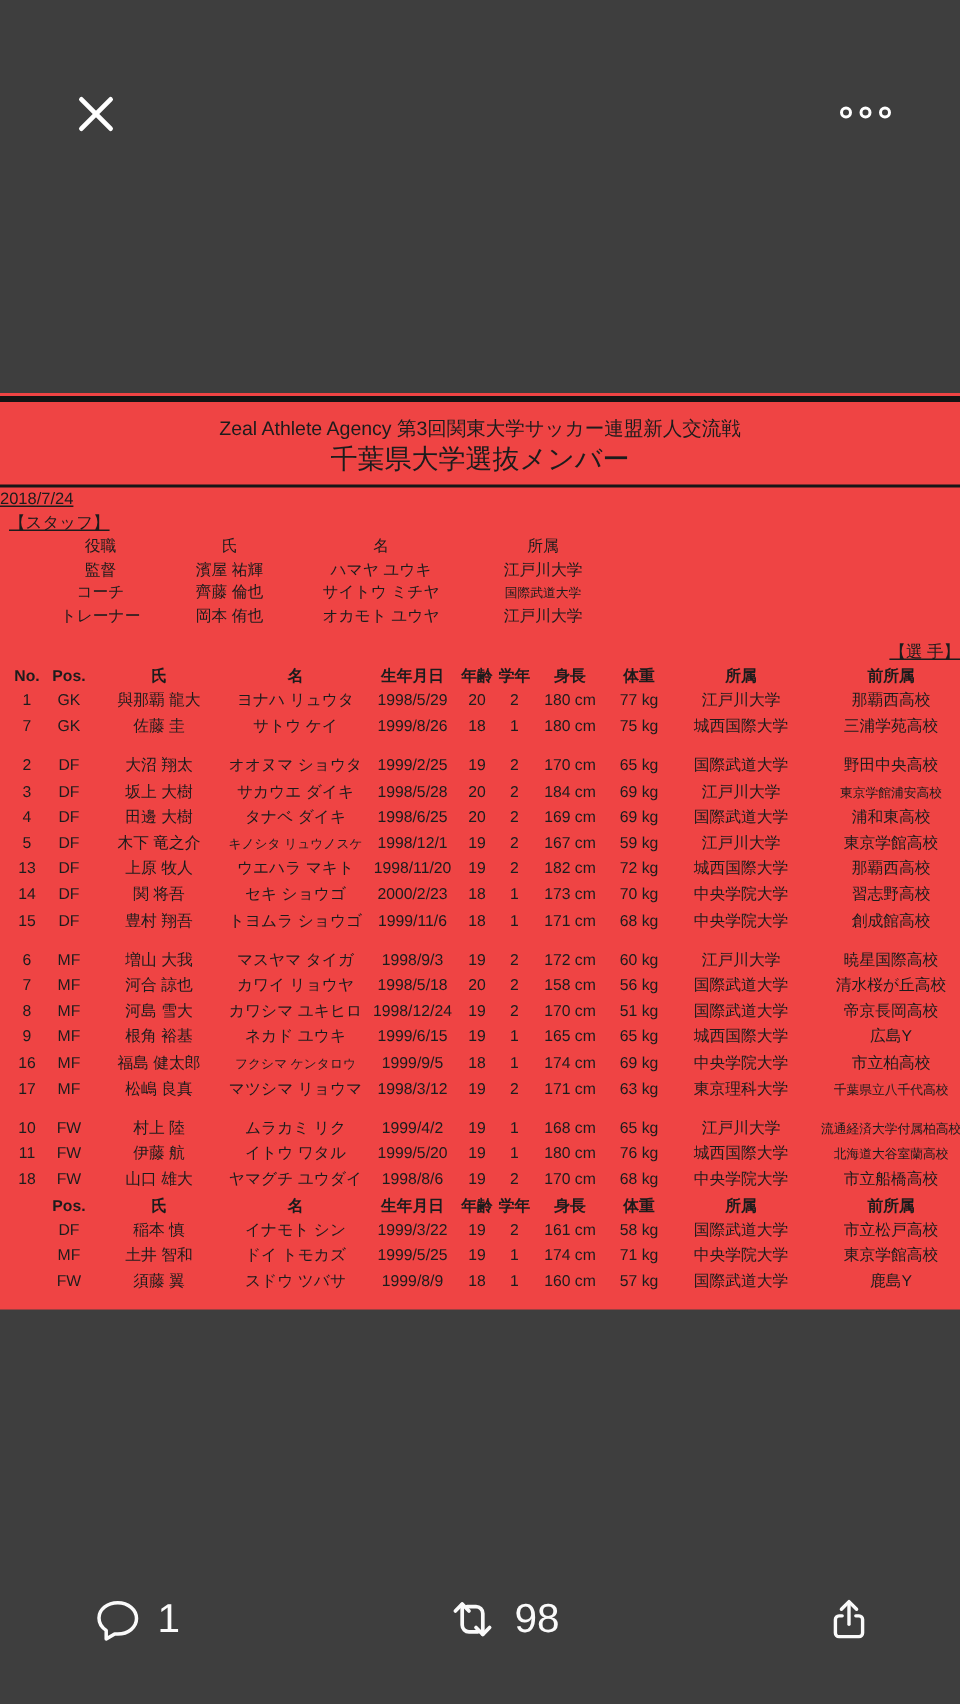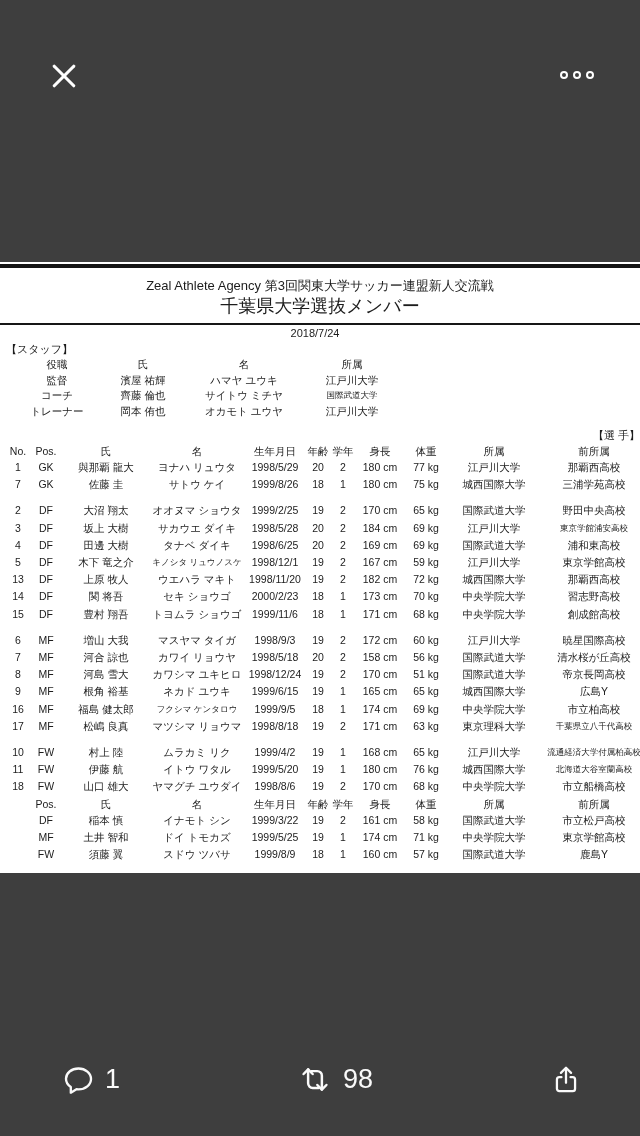--- a/index.html
+++ b/index.html
@@ -15,43 +15,43 @@
   
   .topbar{position:absolute;top:0;left:0;right:0;height:140px;}
   .close-btn{position:absolute;left:46px;top:58px;width:36px;height:36px;cursor:pointer;}
   .close-btn svg{display:block;}
   .more-btn{position:absolute;right:46px;top:68px;height:14px;display:flex;gap:5px;align-items:center;cursor:pointer;}
   .more-btn .dot{width:8px;height:8px;border:2px solid #fff;border-radius:50%;box-sizing:border-box;background:transparent;}
 
   
   .doc{
     position:absolute;top:262px;left:0;width:640px;height:611px;
-    background:#ffffff;color:#1c1c1c;overflow:hidden;
+    background:#ef4444;color:#1c1c1c;overflow:hidden;
   }
   .doc-topline{height:4px;background:#141414;margin-top:2px;}
   .doc-title{font-size:13px;line-height:21px;text-align:center;margin-top:7px;}
   .doc-subtitle{font-size:18px;line-height:21px;text-align:center;}
   .rule{height:2px;background:#161616;margin-top:6px;}
-  .doc-date{font-size:11px;line-height:16px;text-align:center;padding-right:10px;}
-  .sec-label{font-size:11px;line-height:16px;padding-left:6px;}
+  .doc-date{font-size:11px;line-height:16px;text-align:left;padding-right:10px;text-decoration:underline;}
+  .sec-label{font-size:11px;line-height:16px;padding-left:6px;text-decoration:underline;}
 
   
-  .srow{display:grid;grid-template-columns:86px 86px 116px 100px;padding-left:14px;font-size:10.5px;line-height:15.5px;}
+  .srow{display:grid;grid-template-columns:86px 86px 116px 100px;padding-left:24px;font-size:10.5px;line-height:15.5px;}
   .srow span{text-align:center;white-space:nowrap;overflow:hidden;}
   .srow .shrink{font-size:8.5px;}
 
   
   .prow{
     display:grid;
     grid-template-columns:24px 32px 88px 94px 62px 24px 26px 48px 44px 92px 108px;
     padding-left:6px;font-size:10.5px;line-height:17.2px;
   }
   .prow span{text-align:center;white-space:nowrap;overflow:hidden;}
   .prow .shrink{font-size:8.5px;}
-  .phead{line-height:16px;}
+  .phead{line-height:16px;font-weight:bold;}
   .group-gap{height:9px;}
   .brow{line-height:17.4px;}
 
   
   .bottombar{
     position:absolute;left:0;right:0;bottom:0;height:104px;
     display:flex;align-items:center;justify-content:space-between;
     padding:0 58px 10px 62px;box-sizing:border-box;color:#fafafa;
   }
   .action{display:flex;align-items:center;gap:10px;cursor:pointer;}
@@ -311,21 +311,21 @@
           <span>174 cm</span>
           <span>69 kg</span>
           <span>中央学院大学</span>
           <span>市立柏高校</span>
         </div>
         <div class="prow ">
           <span>17</span>
           <span>MF</span>
           <span>松嶋 良真</span>
           <span>マツシマ リョウマ</span>
-          <span>1998/8/18</span>
+          <span>1998/3/12</span>
           <span>19</span>
           <span>2</span>
           <span>171 cm</span>
           <span>63 kg</span>
           <span>東京理科大学</span>
           <span class="shrink">千葉県立八千代高校</span>
         </div>
         <div class="group-gap"></div>
         <div class="prow ">
           <span>10</span>

